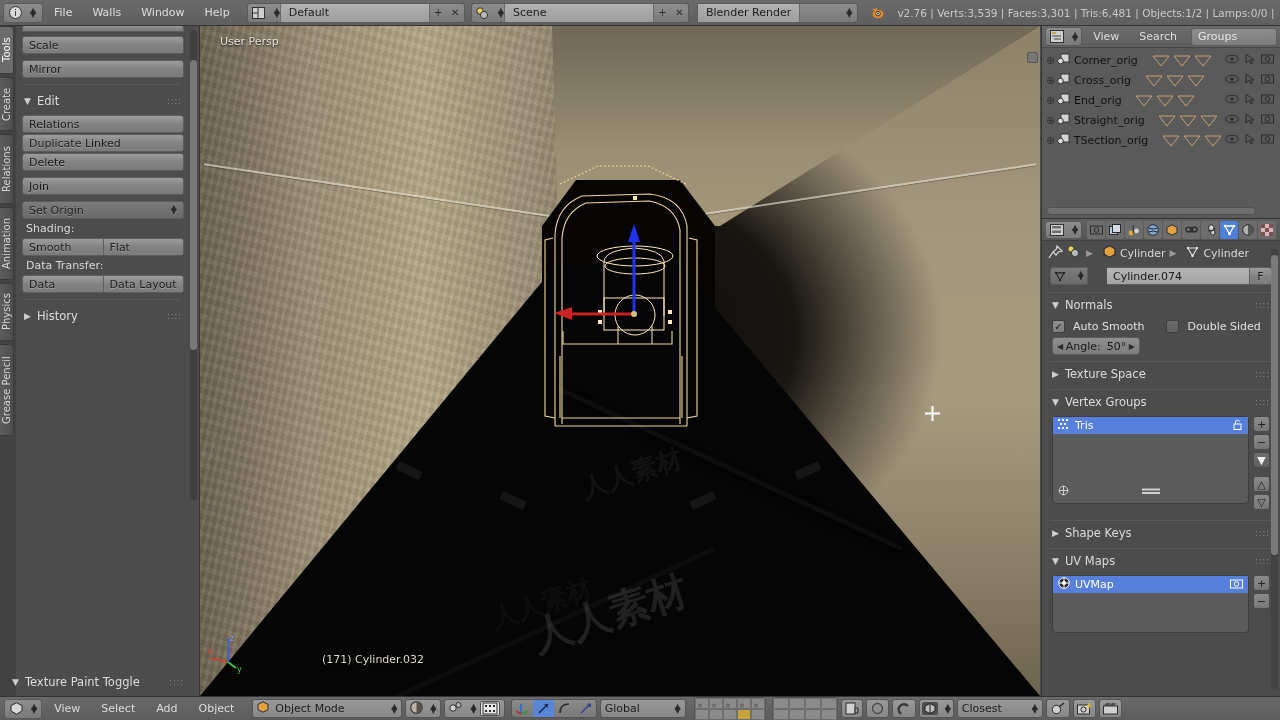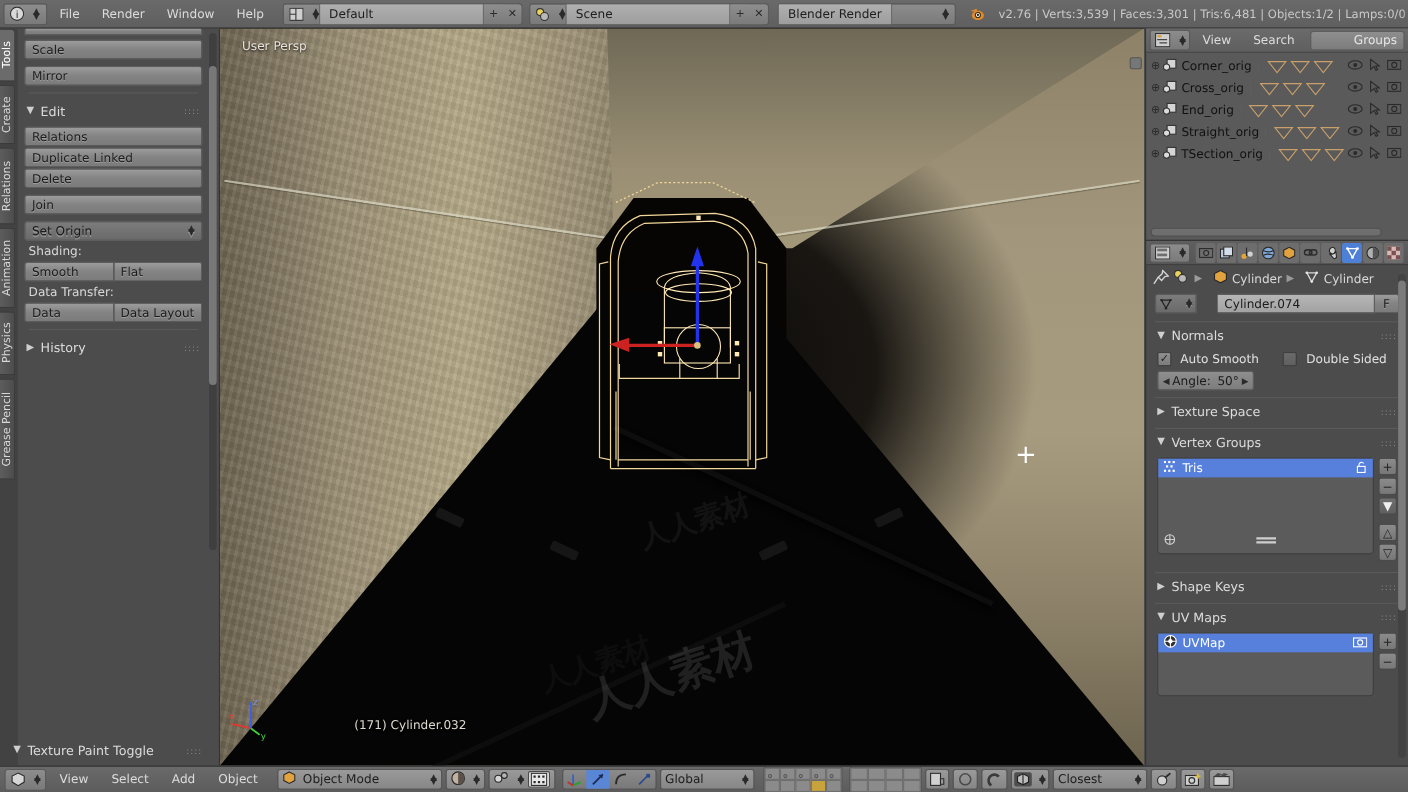--- a/index.html
+++ b/index.html
@@ -190,21 +190,21 @@
             <text x="6.5" y="10" font-size="9" text-anchor="middle" fill="#222" font-family="DejaVu Sans">i</text>
           </svg>
       </div>
       <div class="updown">
           <i>▲</i>
           <i>▼</i>
         </div>
     </div>
 
     <div class="menu-item">File</div>
-    <div class="menu-item">Render</div>
+    <div class="menu-item">Walls</div>
     <div class="menu-item">Window</div>
     <div class="menu-item">Help</div>
 
     <div class="dropgrp" style="margin-left:6px;">
       <div class="ic">
         <svg width="13" height="12" viewBox="0 0 13 12">
             <rect x="0.5" y="0.5" width="12" height="11" fill="#cfcfcf" stroke="#333"></rect>
             <line x1="6" y1="0.5" x2="6" y2="11.5" stroke="#333"></line>
             <line x1="0.5" y1="6" x2="6" y2="6" stroke="#333"></line>
           </svg>
@@ -417,21 +417,21 @@
               <line x1="4" y1="9" x2="11" y2="9" stroke="#444"></line>
             </svg>
         </div>
         <div class="updown" style="margin-right:3px;">
             <i>▲</i>
             <i>▼</i>
           </div>
       </div>
       <div class="menu-item">View</div>
       <div class="menu-item">Search</div>
-      <div class="field" style="margin-left:3px;flex:1;justify-content:flex-end;background:linear-gradient(to bottom,#8e8e8e,#7c7c7c);color:#e6e6e6;">
+      <div class="field" style="margin-left:3px;flex:1;justify-content:flex-start;background:linear-gradient(to bottom,#8e8e8e,#7c7c7c);color:#e6e6e6;">
         <span>Groups</span>
       </div>
     </div>
 
     <div style="padding:2px 0;">
       <div class="ol-row">
         <span class="expand">⊕</span>
         <span><svg width="14" height="12" viewBox="0 0 14 12">
               <rect x="4" y="1" width="8" height="8" fill="#d5d5d5" stroke="#333"></rect>
               <circle cx="3.5" cy="8" r="2.8" fill="#dcdcdc" stroke="#333"></circle>

